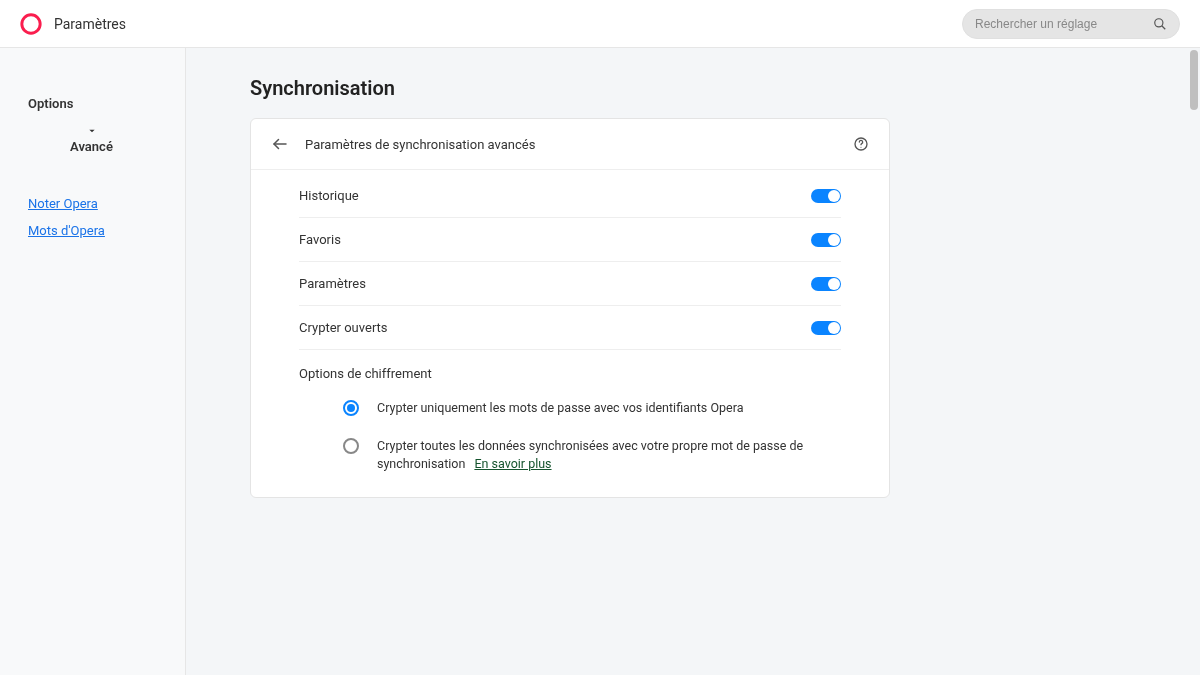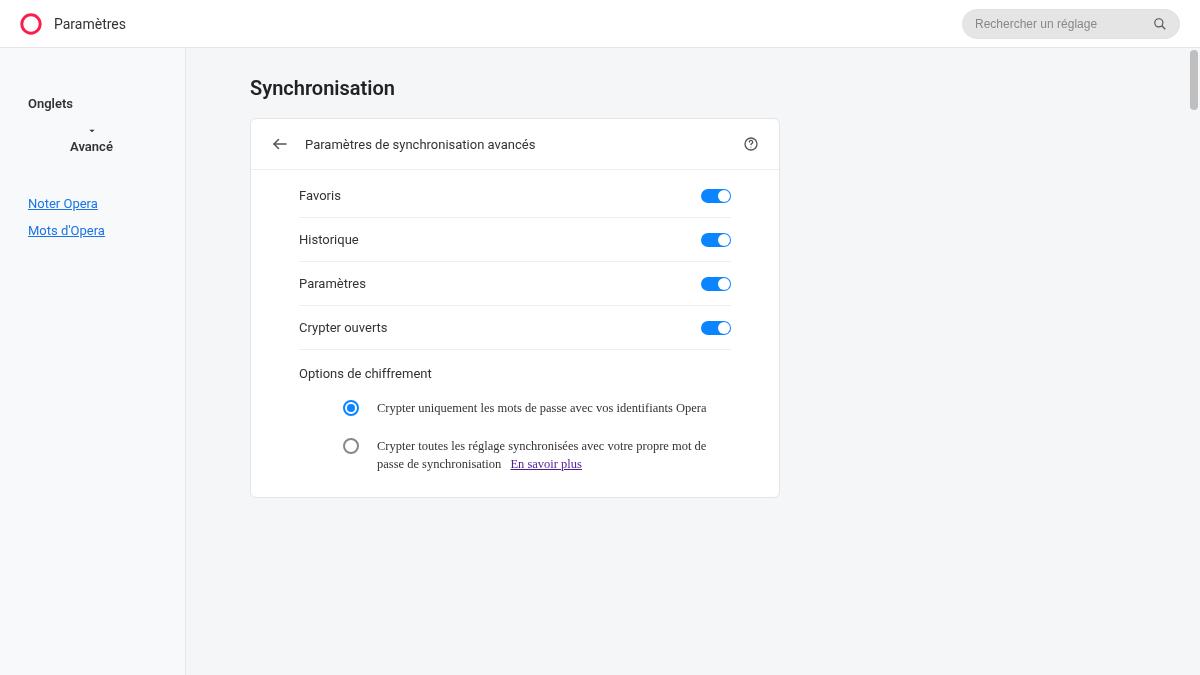--- a/index.html
+++ b/index.html
@@ -95,21 +95,21 @@
   .page-section-title {
     font-size: 20px;
     font-weight: 600;
     color: #222;
     margin-bottom: 18px;
   }
   .card {
     background: #fff;
     border: 1px solid #e4e4e4;
     border-radius: 6px;
-    width: 530px;
+    width: 640px;
   }
   .card-header {
     display: flex;
     align-items: center;
     padding: 16px 20px;
     border-bottom: 1px solid #eee;
     gap: 16px;
     position: relative;
   }
   .back-btn {
@@ -171,21 +171,20 @@
     padding: 18px 0 0 44px;
   }
   .radio-row {
     display: flex;
     align-items: flex-start;
     gap: 18px;
     margin-bottom: 20px;
     font-size: 12.5px;
     line-height: 1.45;
     color: #333;
-    font-family: Liberation Serif, serif;
   }
   .radio-row:last-child { margin-bottom: 0; }
   .radio {
     width: 16px;
     height: 16px;
     border-radius: 50%;
     border: 2px solid #888;
     flex-shrink: 0;
     margin-top: 1px;
     position: relative;
@@ -196,21 +195,21 @@
   }
   .radio.checked::after {
     content: "";
     position: absolute;
     width: 8px; height: 8px;
     background: #0a84ff;
     border-radius: 50%;
     top: 2px; left: 2px;
   }
   .link-inline {
-    color: #4c1d95;
+    color: #14532d;
     text-decoration: underline;
     cursor: pointer;
     margin-left: 6px;
   }
   .scrollbar {
     position: absolute;
     right: 2px;
     top: 2px;
     width: 8px;
     height: 60px;
@@ -233,21 +232,21 @@
     <svg class="search-icon" viewBox="0 0 24 24" fill="none" stroke="currentColor" stroke-width="2">
       <circle cx="10" cy="10" r="7"></circle>
         <line x1="21" y1="21" x2="15" y2="15"></line>
     </svg>
   </div>
 </div>
 
 <div class="main">
   <div class="sidebar">
     <div class="sidebar-item bold">
-      <span>Onglets</span>
+      <span>Options</span>
     </div>
     <div class="sidebar-item bold expandable">
       <svg class="chev" viewBox="0 0 12 12" fill="currentColor">
         <path d="M2 4 L6 8 L10 4 Z"></path>
       </svg>
       <span>Avancé</span>
     </div>
     <div class="sidebar-spacer"></div>
     <div class="sidebar-link">Noter Opera</div>
     <div class="sidebar-link">Mots d'Opera</div>
@@ -268,28 +267,28 @@
           <svg class="help-btn" viewBox="0 0 24 24" fill="none" stroke="currentColor" stroke-width="2" stroke-linecap="round">
             <circle cx="12" cy="12" r="9"></circle>
             <path d="M9.5 9a2.5 2.5 0 1 1 3.5 2.3c-.8.4-1 .9-1 1.7"></path>
             <circle cx="12" cy="17" r="0.8" fill="currentColor" stroke="none"></circle>
           </svg>
         </div>
 
         <div class="card-body">
 
           <div class="row">
-            <span>Favoris</span>
+            <span>Historique</span>
             <div class="toggle on">
                 <div class="knob"></div>
               </div>
           </div>
 
           <div class="row">
-            <span>Historique</span>
+            <span>Favoris</span>
             <div class="toggle on">
                 <div class="knob"></div>
               </div>
           </div>
 
           <div class="row">
             <span>Paramètres</span>
             <div class="toggle on">
                 <div class="knob"></div>
               </div>
@@ -307,21 +306,21 @@
             <span>Options de chiffrement</span>
 
             <div class="radio-group">
               <div class="radio-row">
                 <div class="radio checked"></div>
                 <div>Crypter uniquement les mots de passe avec vos identifiants Opera</div>
               </div>
               <div class="radio-row">
                 <div class="radio"></div>
                 <div>
-                  <span>Crypter toutes les réglage synchronisées avec votre propre mot de passe de synchronisation</span>
+                  <span>Crypter toutes les données synchronisées avec votre propre mot de passe de synchronisation</span>
                   <span class="link-inline">En savoir plus</span>
                 </div>
               </div>
             </div>
           </div>
 
         </div>
       </div>
 
     </div>

